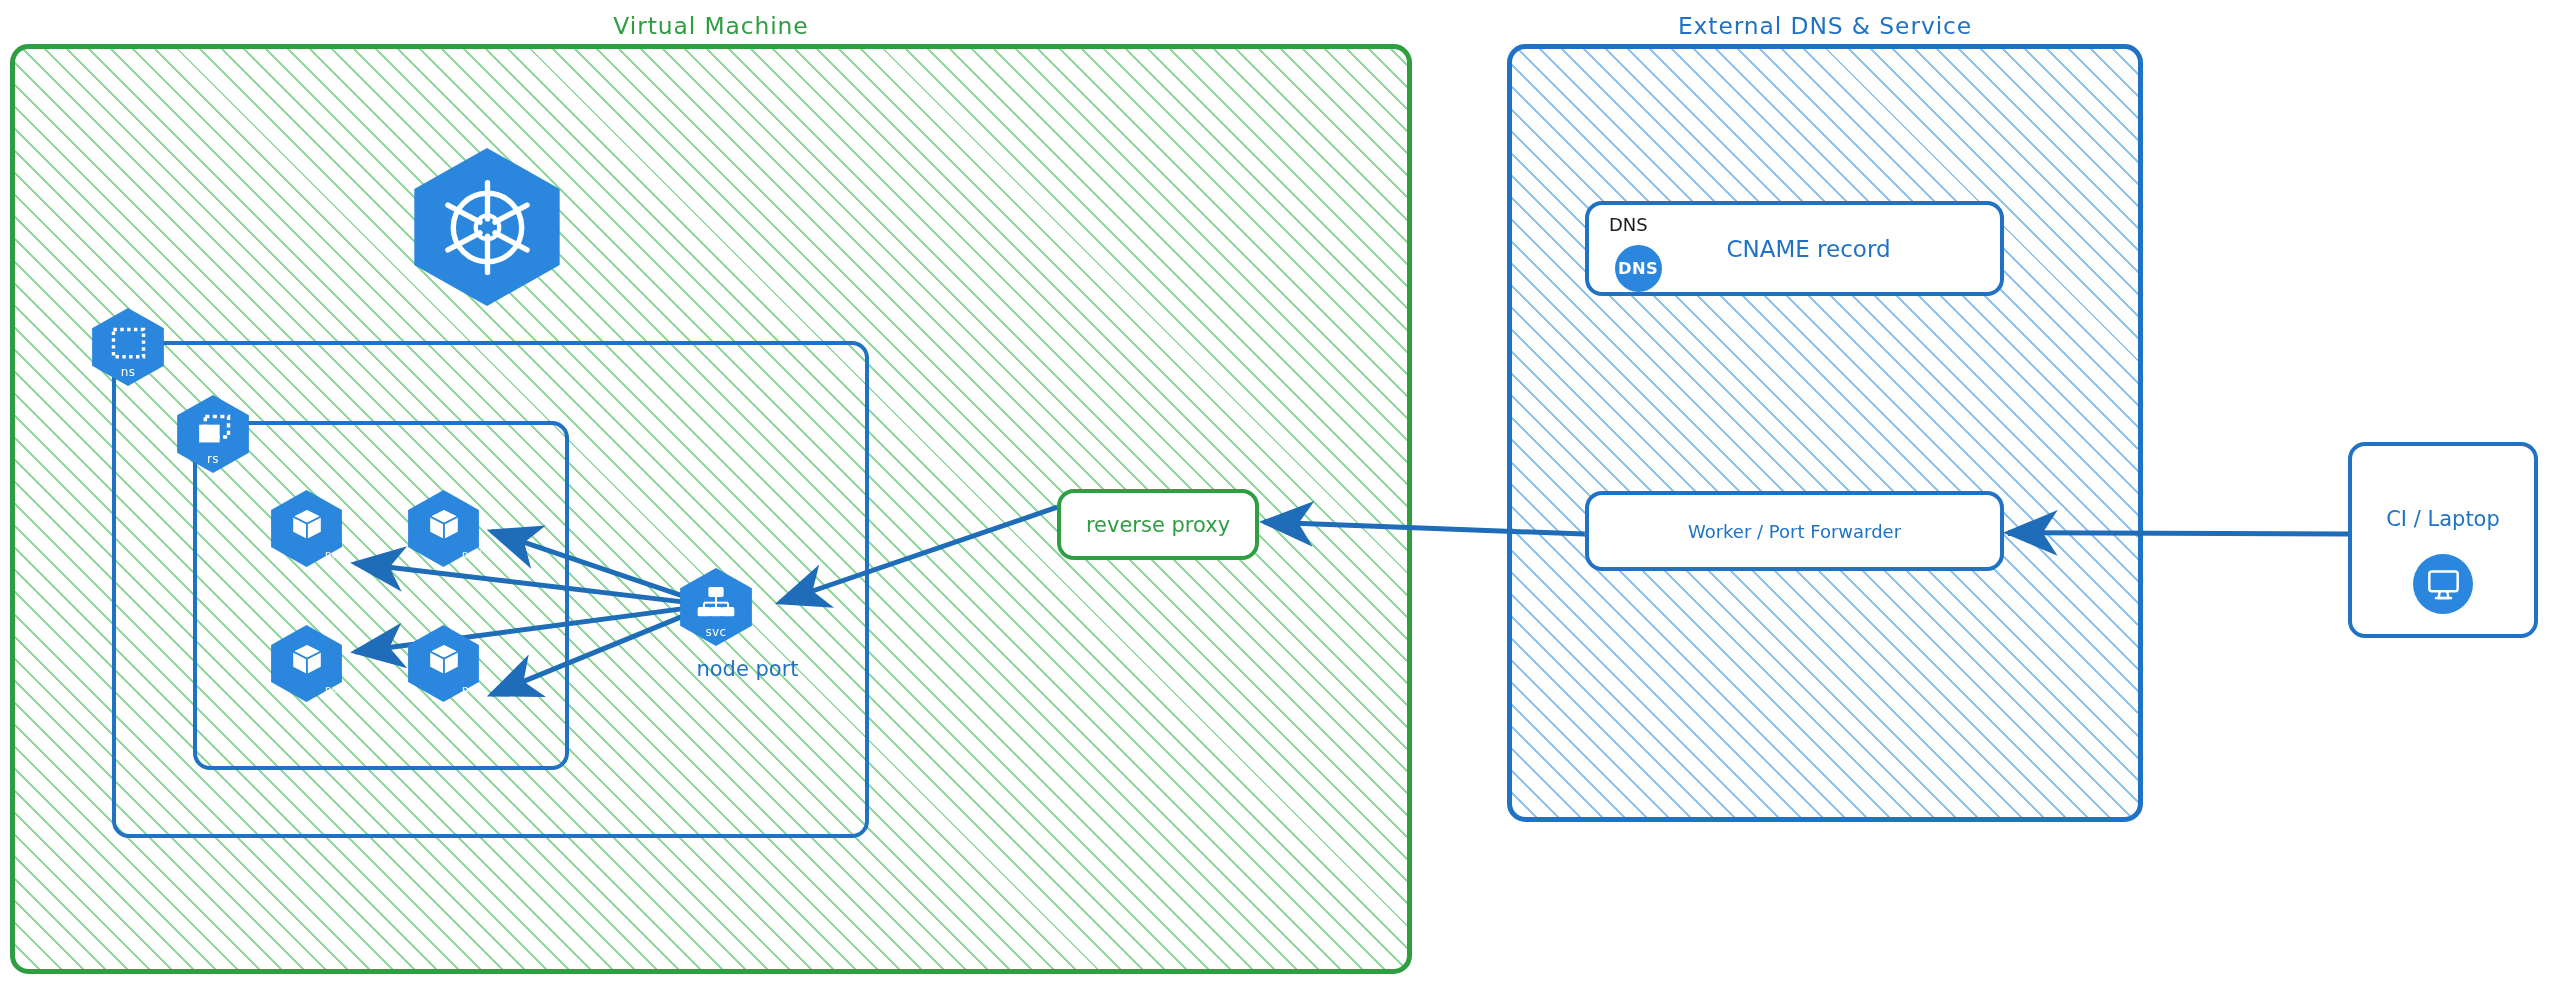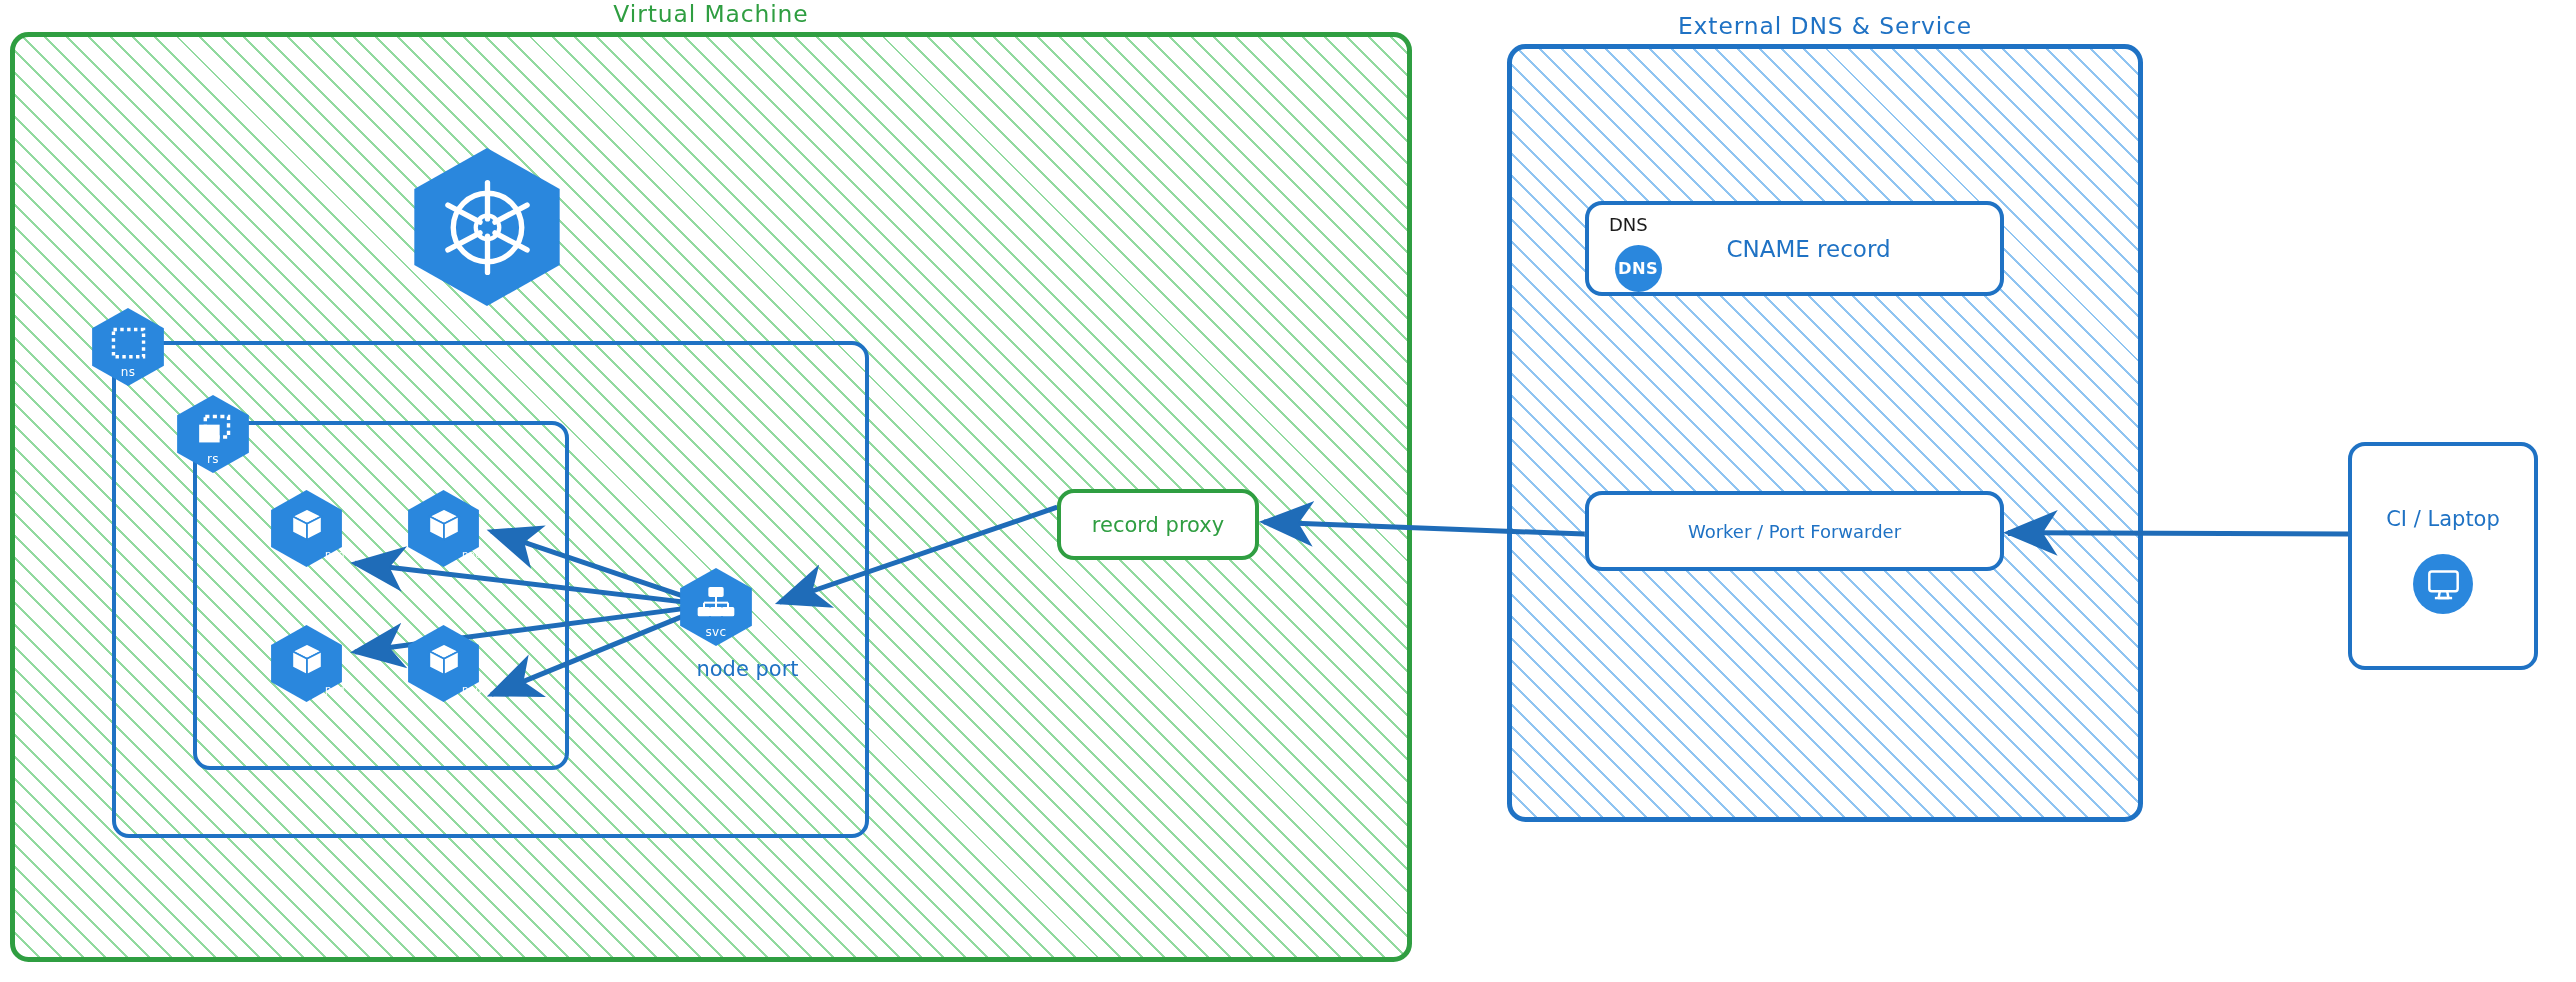--- a/index.html
+++ b/index.html
@@ -5,21 +5,21 @@
   html,body{margin:0;padding:0;background:#ffffff;}
   body{
     font-family:"DejaVu Sans", sans-serif;
     width:2576px;height:983px;position:relative;overflow:hidden;
   }
   .stage{position:absolute;left:0;top:0;width:2576px;height:983px;}
 
   
   .panel{position:absolute;border-radius:18.5px;box-sizing:border-box;}
   .panel-vm{
-    left:10px;top:32px;width:1402px;height:930px;
+    left:10px;top:44px;width:1402px;height:930px;
     border:5px solid #2f9e41;
     background-color:#ffffff;
     background-image:repeating-linear-gradient(45deg,
         rgba(109,205,127,0.75) 0px, rgba(109,205,127,0.75) 2.1px,
         rgba(255,255,255,0) 2.1px, rgba(255,255,255,0) 15.6px);
   }
   .panel-ext{
     left:1507px;top:44px;width:636px;height:778px;
     border:5px solid #1f72c4;
     background-color:#ffffff;
@@ -55,21 +55,21 @@
               font-size:23px;color:#1f72c4;padding-left:14px;}
   .dns-chip{position:absolute;left:25.6px;top:40px;width:47px;height:47px;
             border-radius:50%;background:#2a87dd;color:#fff;
             display:flex;align-items:center;justify-content:center;
             font-size:16.3px;font-weight:bold;letter-spacing:0.4px;}
 
   .worker-box{left:1585px;top:491px;width:419px;height:80px;
               display:flex;align-items:center;justify-content:center;}
   .worker-label{font-size:18px;color:#1f72c4;white-space:nowrap;}
 
-  .ci-box{left:2348px;top:442px;width:190px;height:228px;}
+  .ci-box{left:2348px;top:442px;width:190px;height:196px;}
   .ci-label{position:absolute;left:0;top:61px;width:100%;text-align:center;
             font-size:21px;color:#1f72c4;white-space:nowrap;}
   .ci-icon{position:absolute;left:50%;top:108px;margin-left:-30px;
            width:60px;height:60px;border-radius:50%;background:#2a87dd;
            display:flex;align-items:center;justify-content:center;}
 
   
   .hex{position:absolute;}
   .hex .shape{
     position:absolute;left:0;top:0;width:100%;height:100%;
@@ -246,21 +246,21 @@
           <rect x="22" y="36" width="16" height="11" rx="1"></rect>
           <rect x="40" y="36" width="16" height="11" rx="1"></rect>
         </g>
       </svg>
     </div>
     <div class="tag">svc</div>
   </div>
   <div class="nodeport-label">node port</div>
 
   <div class="box box-green rp-box">
-    <span class="rp-label">record proxy</span>
+    <span class="rp-label">reverse proxy</span>
   </div>
 
   <div class="box box-blue cname-box">
     <span class="cname-tag">DNS</span>
     <span class="dns-chip">DNS</span>
     <span class="cname-text">CNAME record</span>
   </div>
 
   <div class="box box-blue worker-box">
     <span class="worker-label">Worker / Port Forwarder</span>

